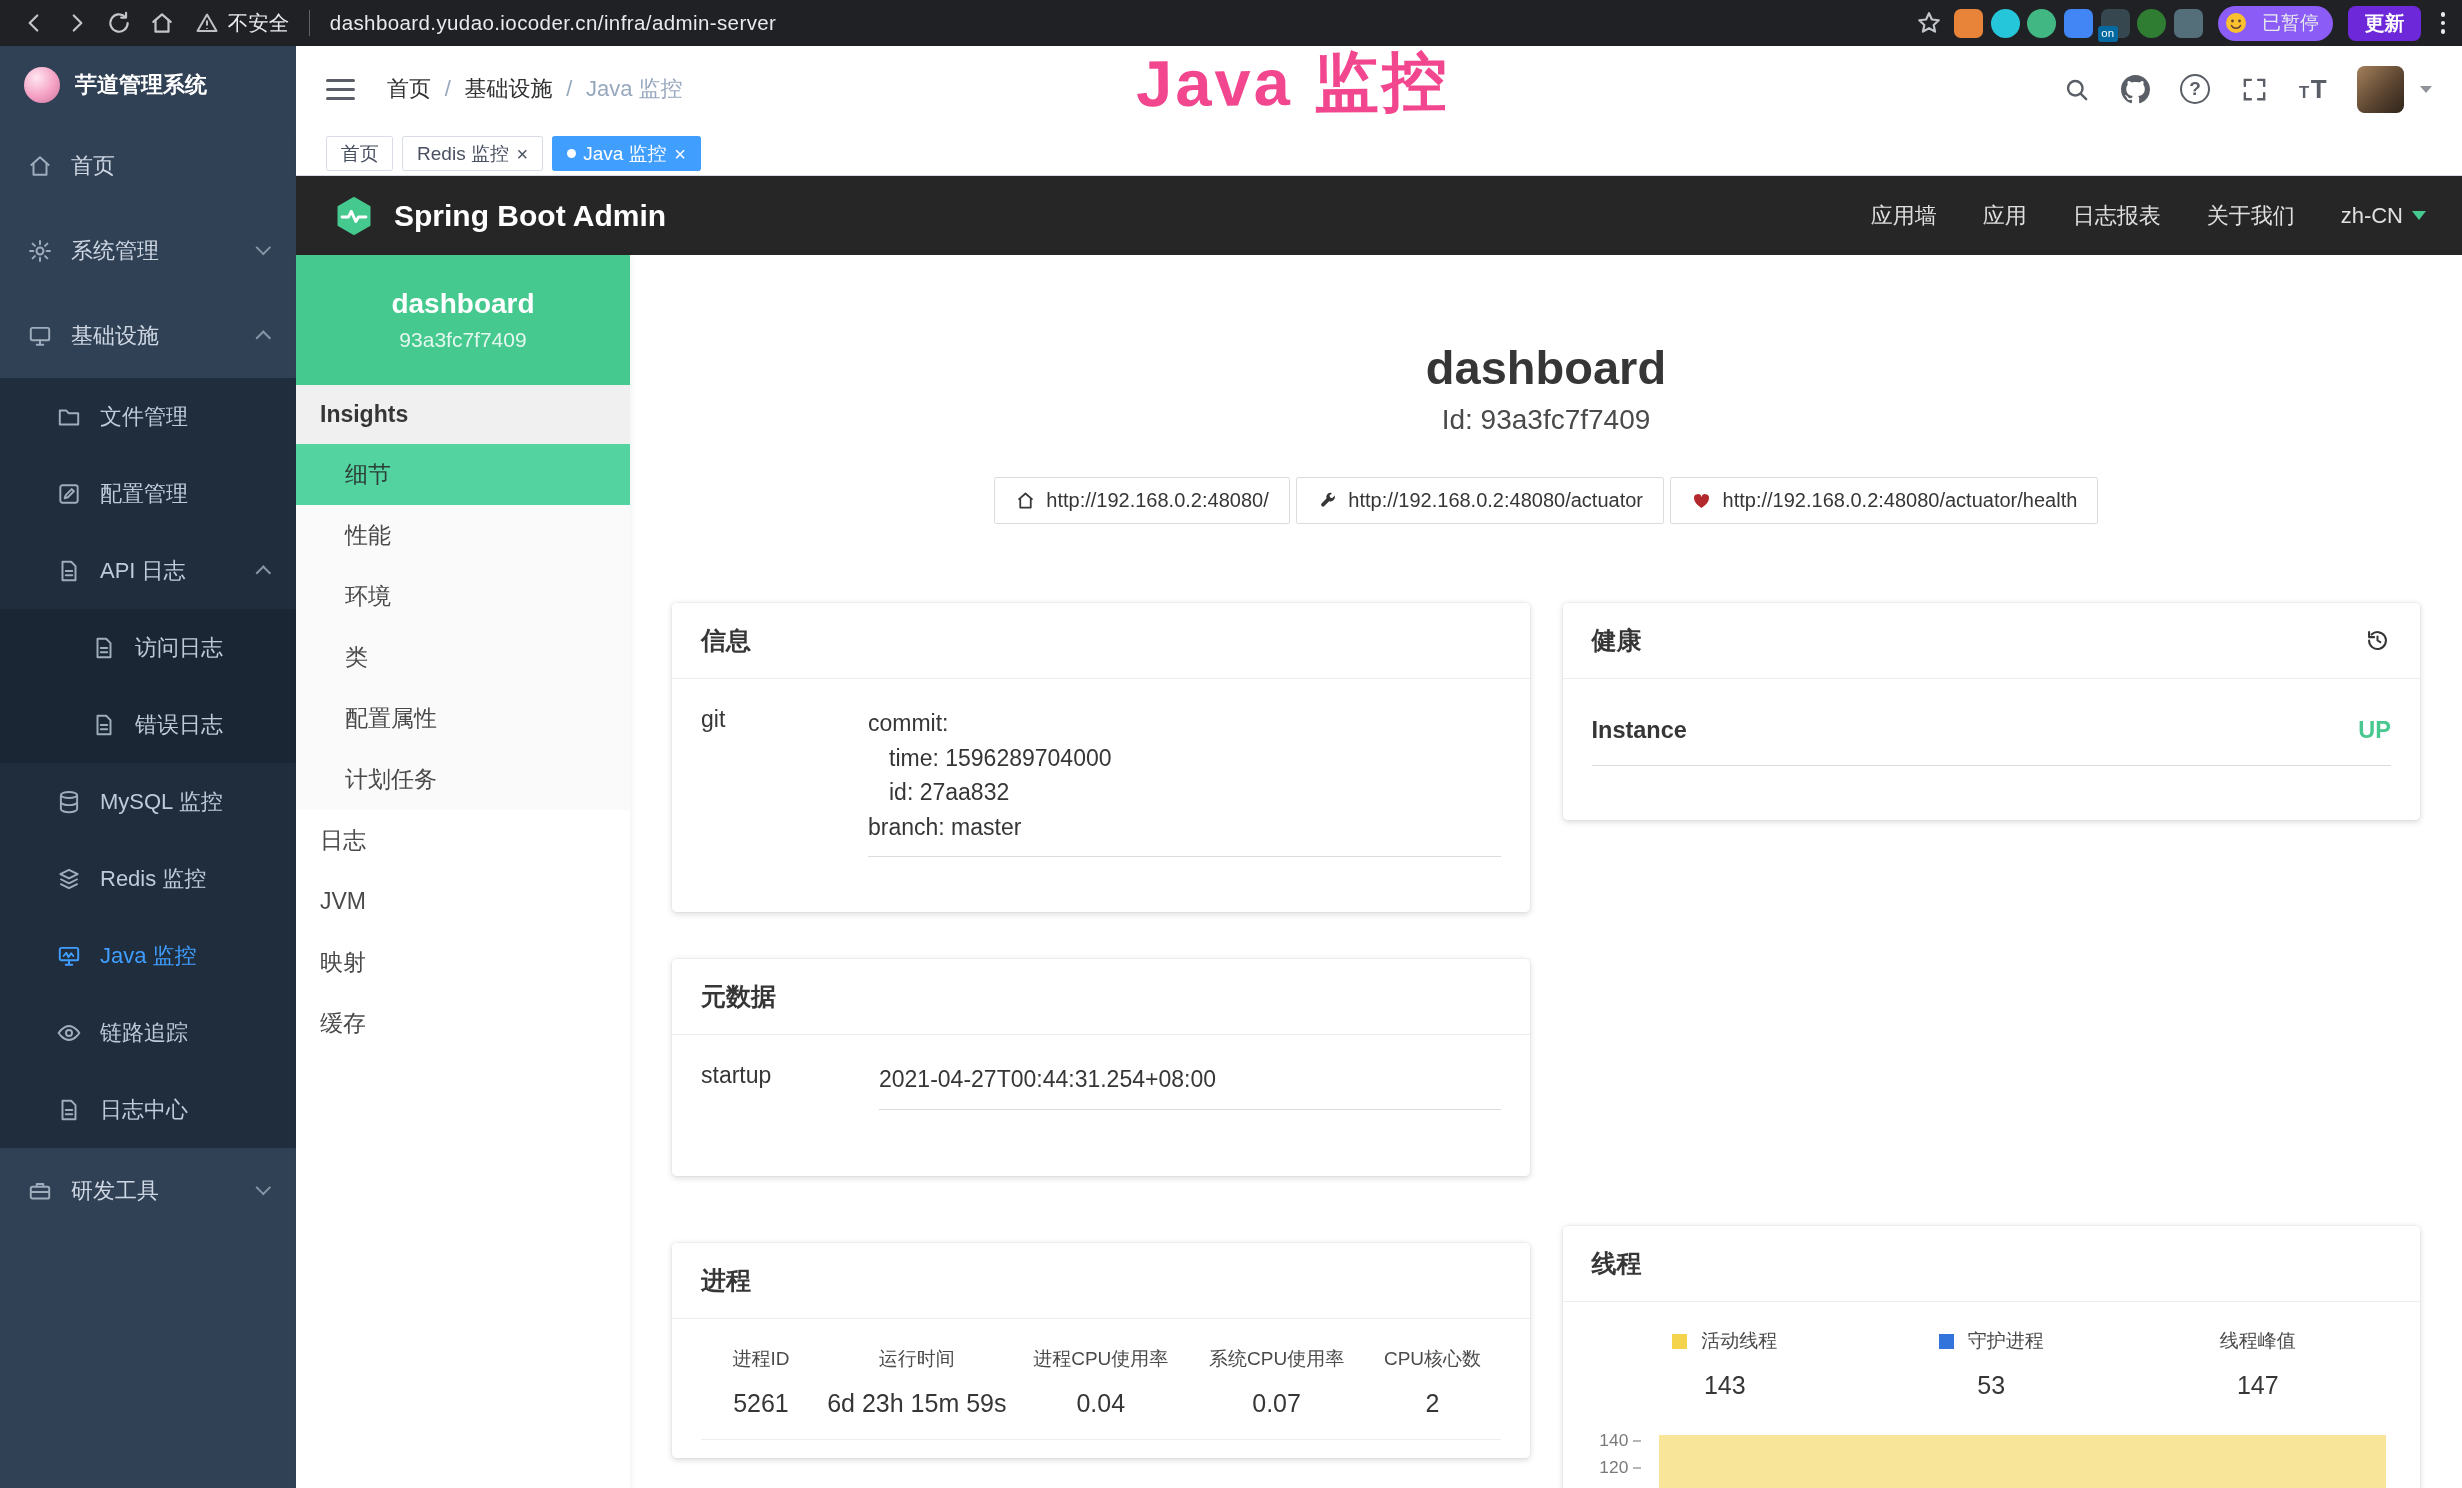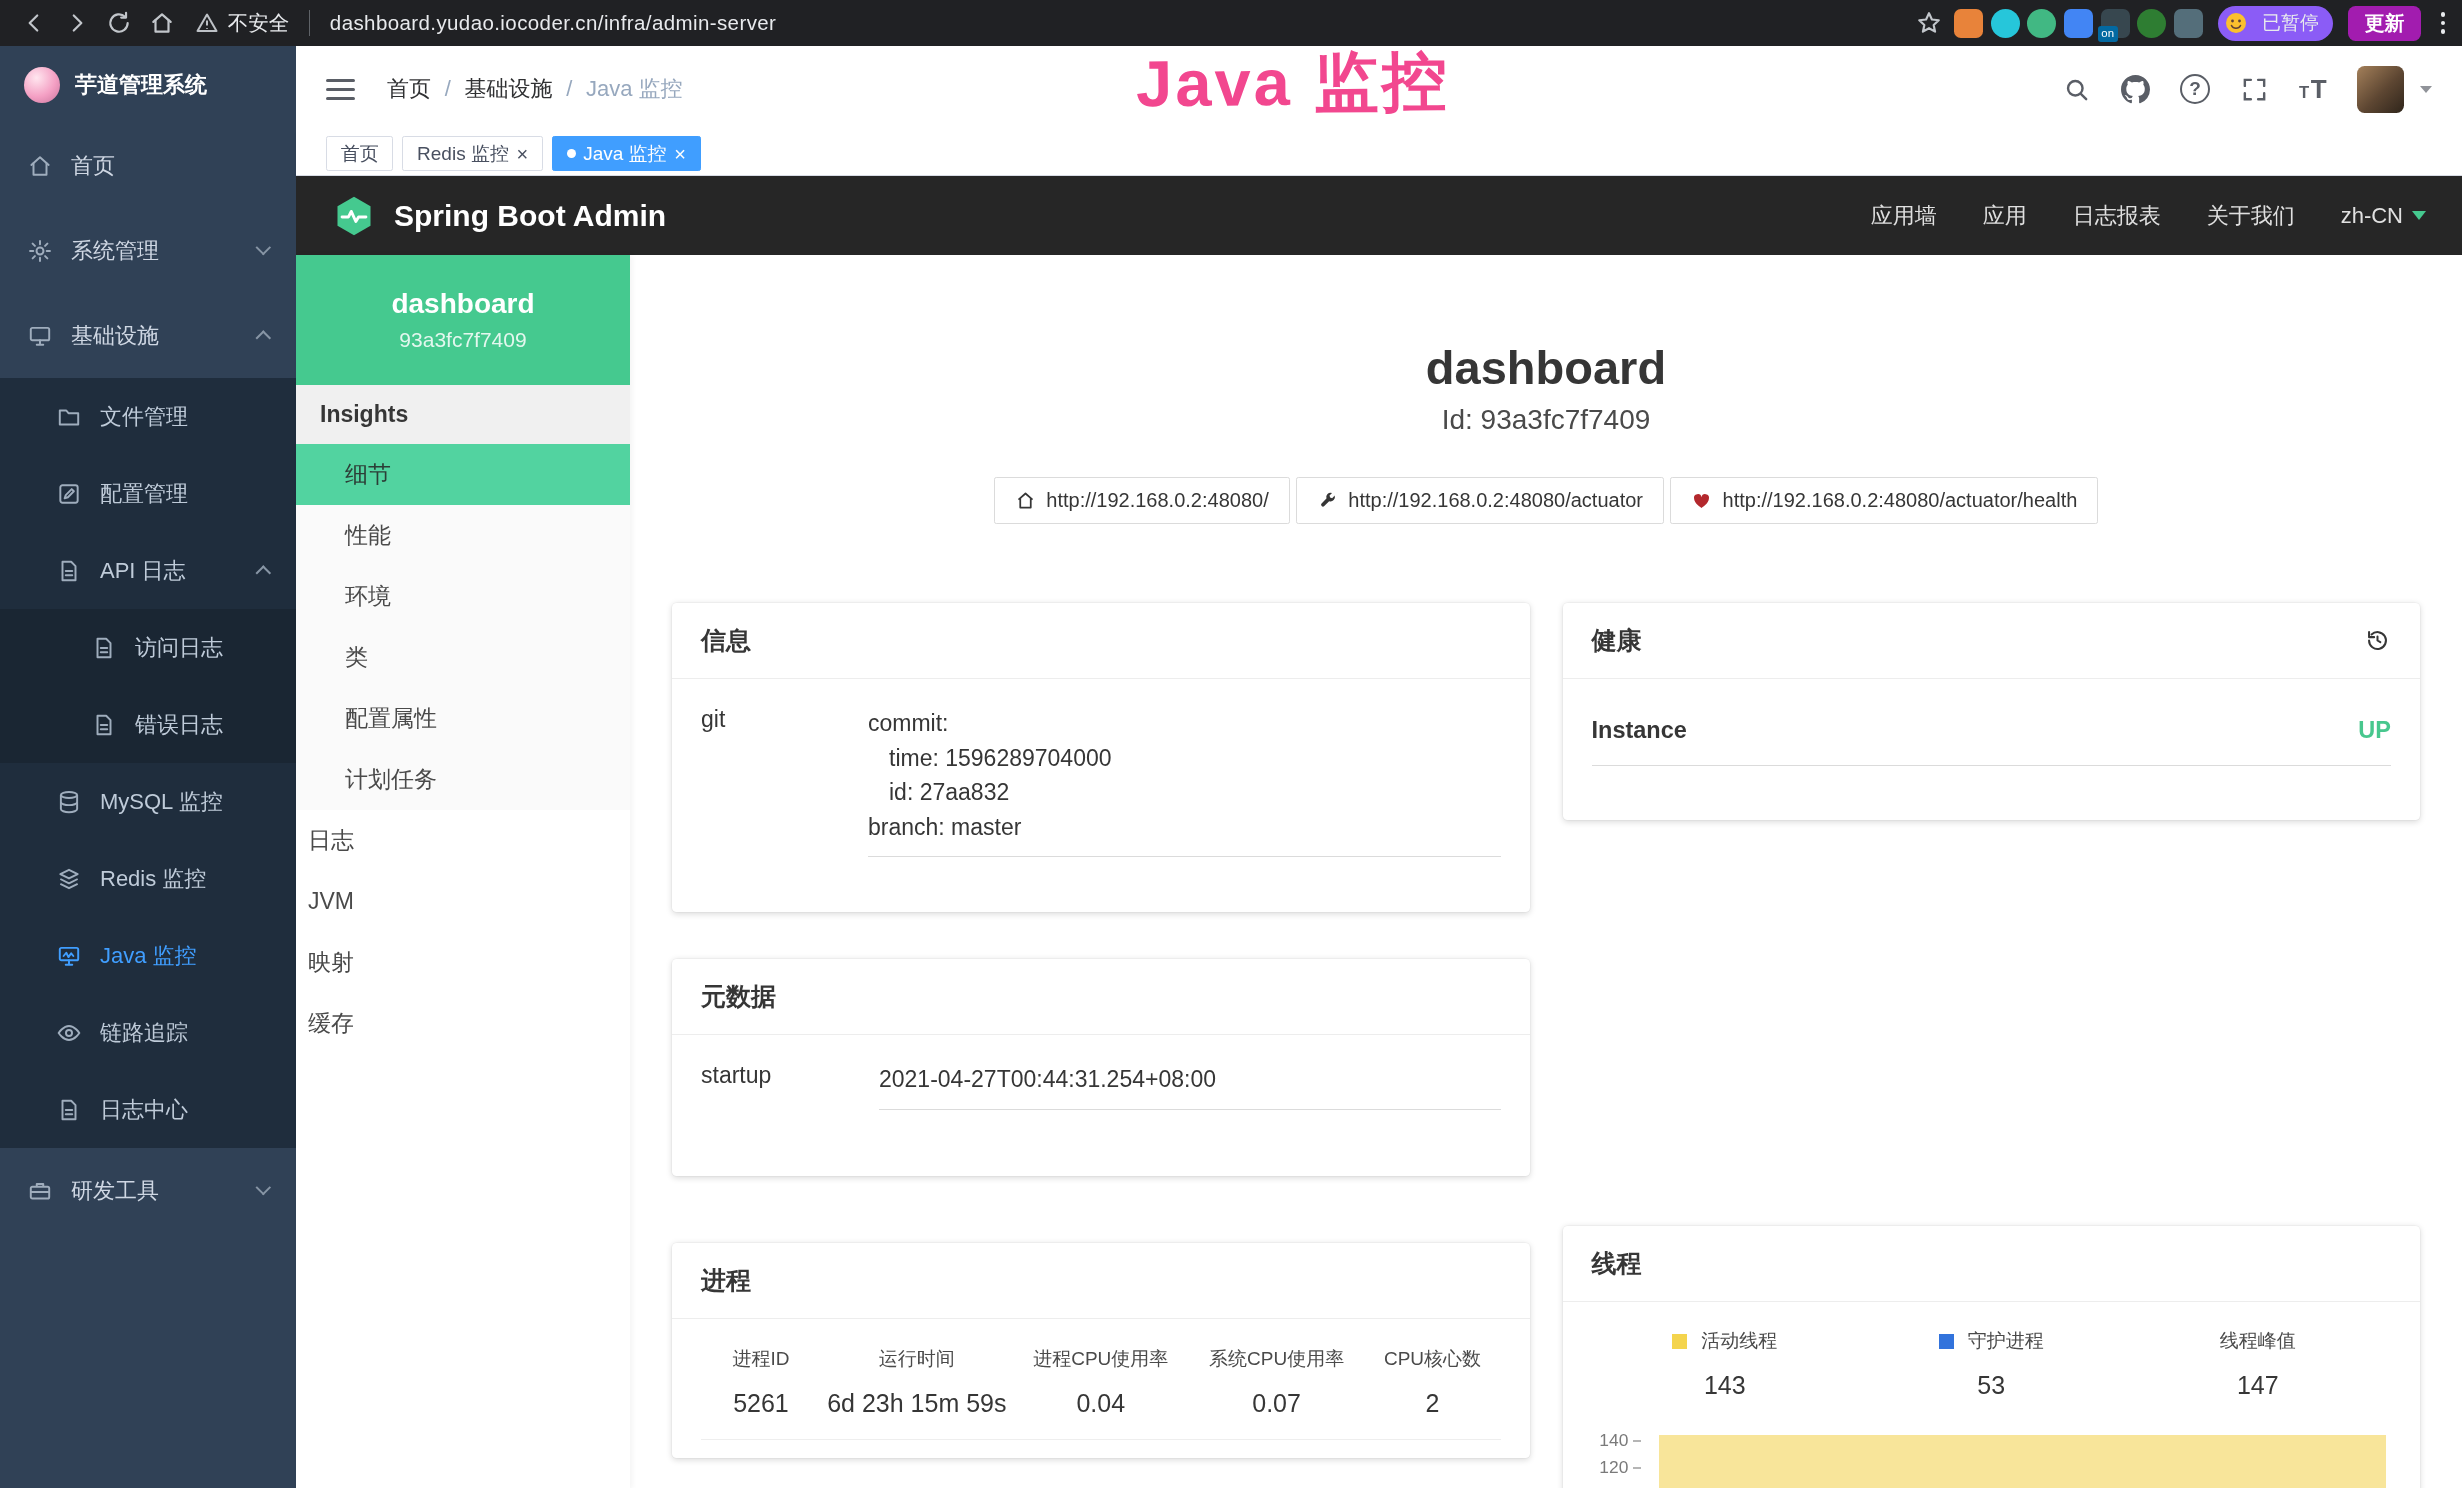--- a/index.html
+++ b/index.html
@@ -19,21 +19,21 @@
   .ext1 { background:#e8833a; }
   .ext2 { background:#26c6da; border-radius:50%; }
   .ext3 { background:#41b883; border-radius:50%; }
   .ext4 { background:#4285f4; }
   .ext5 { background:#37474f; }
   .ext6 { background:#2e7d32; border-radius:50%; }
   .ext7 { background:#546e7a; }
   .on-badge { position:absolute; left:-3px; bottom:-4.6px; background:#0369a1; color:#fff; font-size:11.4px; line-height:1; padding:2.3px 3.8px; border-radius:3px; }
   .pause-pill { display:flex; align-items:center; gap:14px; background:#8b5cf6; border-radius:18px; height:35px; padding:0 13.7px 0 6px; font-size:19px; color:#e8eaed; margin:0 7.6px; cursor:pointer; flex-shrink:0; }
   .pause-pill svg { width:24px; height:24px; }
-  .update-btn { background:#a21caf; color:#fff; font-size:20px; font-weight:600; height:35px; display:flex; align-items:center; padding:0 16.7px; border-radius:7.6px; cursor:pointer; flex-shrink:0; }
+  .update-btn { background:#6d28d9; color:#fff; font-size:20px; font-weight:600; height:35px; display:flex; align-items:center; padding:0 16.7px; border-radius:7.6px; cursor:pointer; flex-shrink:0; }
   .menu-dots { display:flex; flex-direction:column; gap:3.8px; margin-left:12px; cursor:pointer; }
   .menu-dots i { width:4.6px; height:4.6px; border-radius:50%; background:#e8eaed; }
 
   
   .app { display:flex; height:1443px; }
   .sidebar { width:296px; flex-shrink:0; background:#304156; overflow:hidden; }
   .logo { height:77px; display:flex; align-items:center; gap:15px; padding:0 24px; }
   .logo-avatar { width:36px; height:36px; border-radius:50%; background:radial-gradient(circle at 35% 30%, #ffe6ef, #f4a0c4 55%, #c9739b); flex-shrink:0; }
   .logo-title { color:#fff; font-size:22px; font-weight:700; white-space:nowrap; }
   .mi { height:85px; display:flex; align-items:center; gap:18px; padding:0 27px; font-size:22px; color:#cfd7e3; cursor:pointer; }
@@ -77,21 +77,21 @@
   .sba-nav .nav-item { cursor:pointer; }
   .sba-loc { display:flex; align-items:center; gap:9px; cursor:pointer; }
   .loc-caret { width:0; height:0; border-left:7.6px solid transparent; border-right:7.6px solid transparent; border-top:9px solid #45c98f; }
 
   .sba-body { flex:1; display:flex; min-height:0; }
   .sba-side { width:334px; flex-shrink:0; background:#fff; box-shadow:1.5px 0 6px rgba(0,0,0,.05); z-index:2; }
   .inst { height:130px; background:#45c98f; color:#fff; display:flex; flex-direction:column; align-items:center; justify-content:center; gap:7.6px; }
   .inst-name { font-size:28px; font-weight:700; }
   .inst-id { font-size:21px; color:rgba(255,255,255,.85); }
   .sec { height:59px; background:#f0f0f0; display:flex; align-items:center; padding:0 24px; font-size:23px; font-weight:700; color:#363636; }
-  .sitem { height:61px; display:flex; align-items:center; padding:0 12px; font-size:23px; color:#4a4a4a; background:#fff; cursor:pointer; white-space:nowrap; }
+  .sitem { height:61px; display:flex; align-items:center; padding:0 24px; font-size:23px; color:#4a4a4a; background:#fff; cursor:pointer; white-space:nowrap; }
   .sitem.sub { padding-left:49px; background:#fafafa; }
   .sitem.active { background:#52d3a0; color:#2c3e37; }
 
   
   .content { flex:1; min-width:0; overflow:hidden; padding:0 42px; background:#fff; }
   .page-head { text-align:center; padding-top:85px; }
   .page-title { font-size:47px; font-weight:700; color:#363636; }
   .page-sub { font-size:28px; color:#4a4a4a; margin-top:9px; }
   .links { display:flex; justify-content:center; gap:6px; margin-top:41px; }
   .chip { display:flex; align-items:center; gap:10.6px; height:47px; padding:0 20px; border:0.8px solid #dbdbdb; border-radius:2.3px; background:#fff; font-size:20px; color:#363636; cursor:pointer; white-space:nowrap; }

